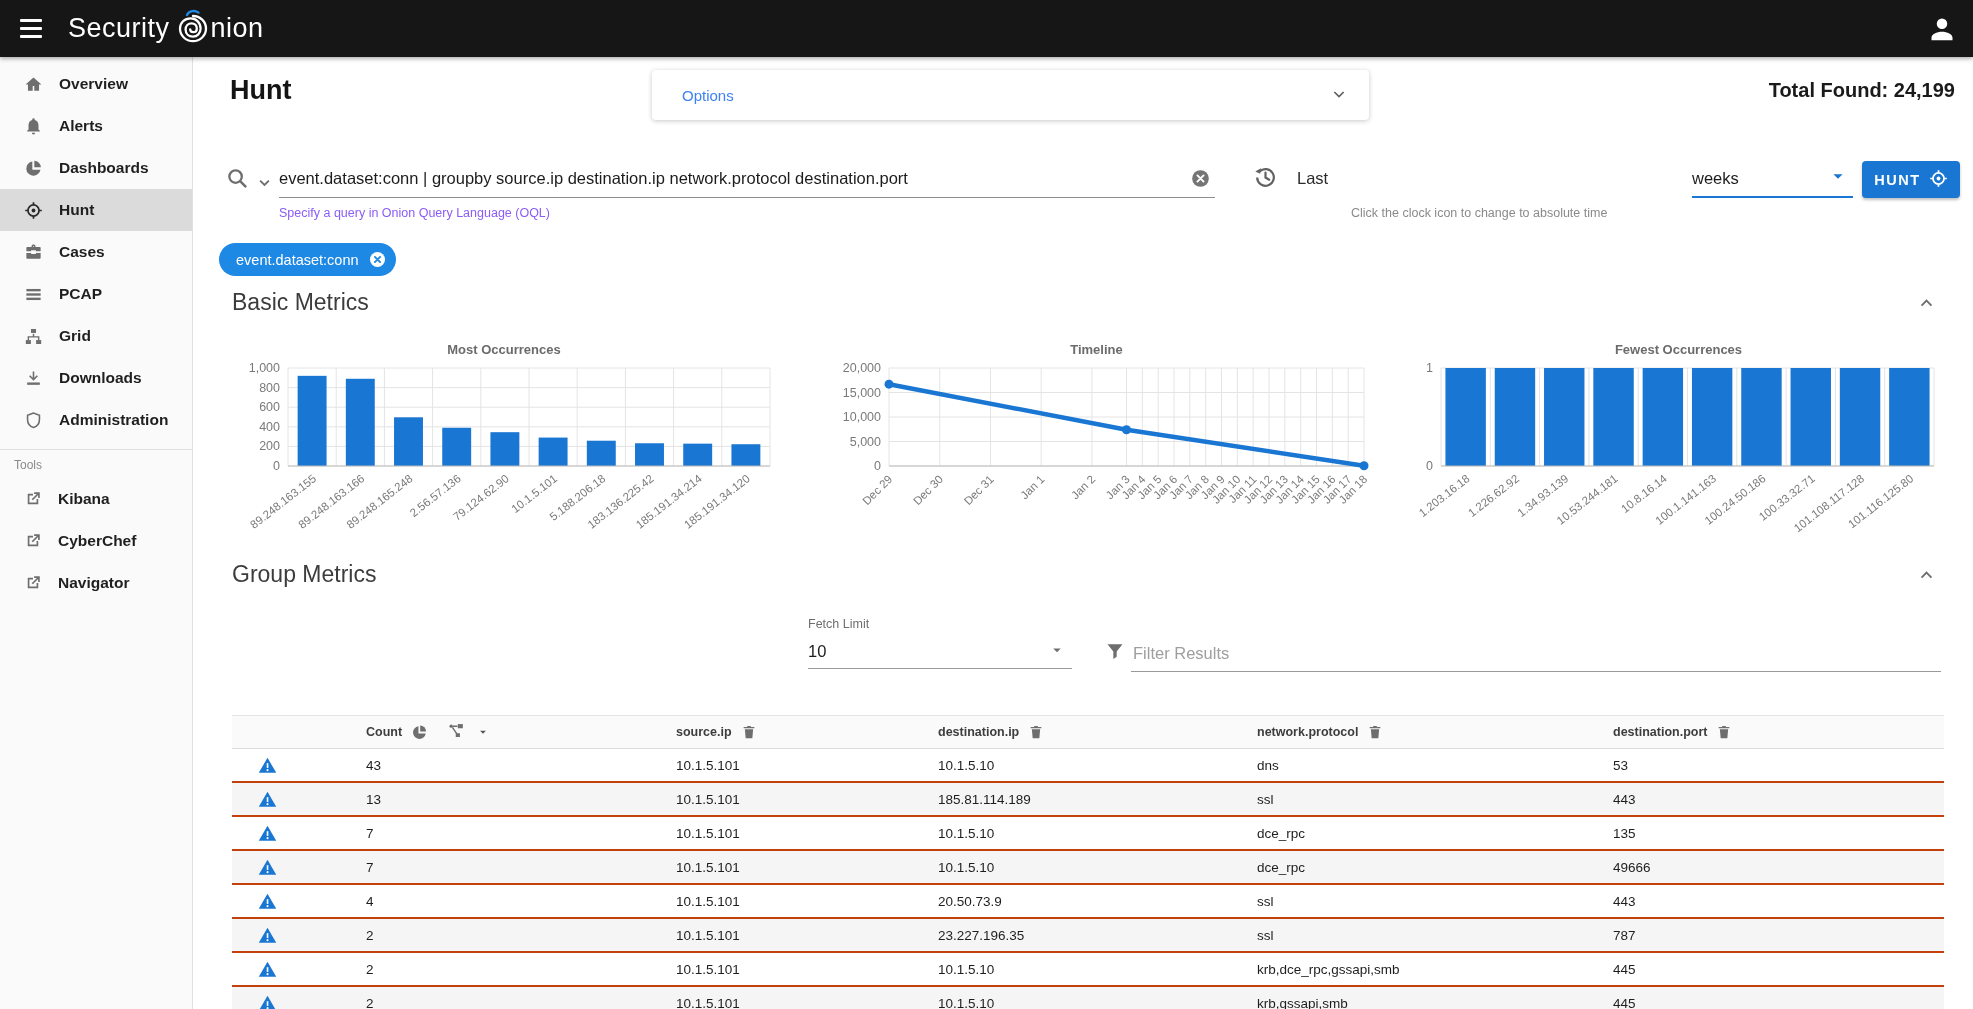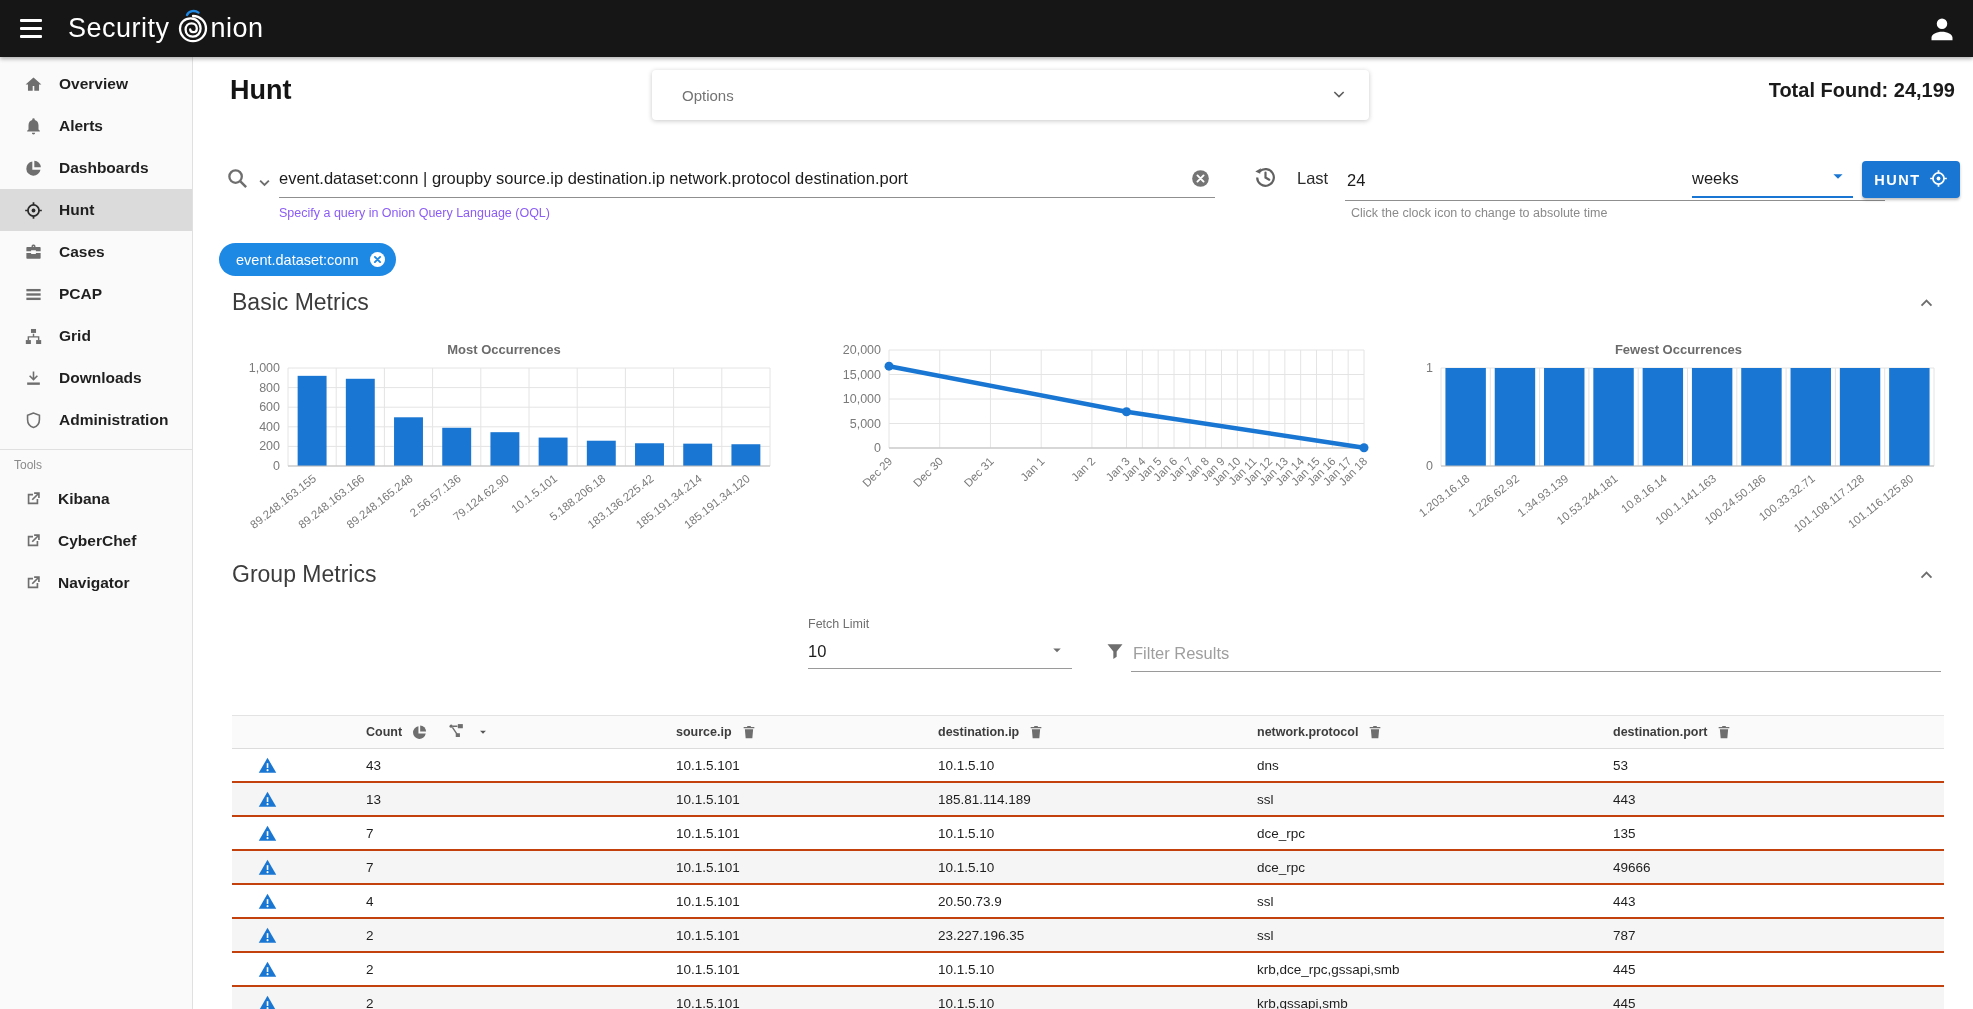--- a/index.html
+++ b/index.html
@@ -23,21 +23,21 @@
     font-size:15.5px;color:#1f1f1f;cursor:pointer;font-weight:bold;}
   .side-item.active{background:#dbdbdb;}
   .side-item svg{flex:0 0 auto;}
   .side-divider{border-top:1px solid #e0e0e0;margin:8px 0 6px 0;}
   .side-caption{font-size:12px;color:#8a8a8a;padding:2px 0 6px 14px;}
   
   .main{position:absolute;top:57px;left:193px;width:1780px;bottom:0;background:#fff;}
   .page-title{position:absolute;left:37px;top:18px;font-size:27px;font-weight:700;color:#141414;margin:0;}
   .options-card{position:absolute;left:459px;top:13px;width:717px;height:50px;background:#fff;
     border-radius:4px;box-shadow:0 1px 5px rgba(0,0,0,.22);display:flex;align-items:center;
-    padding:0 22px 0 30px;box-sizing:border-box;cursor:pointer;font-size:15px;color:#737373;}
+    padding:0 22px 0 30px;box-sizing:border-box;cursor:pointer;font-size:15px;color:#3b82f6;}
   .options-card .spacer{flex:1;}
   .total-found{position:absolute;right:18px;top:22px;font-size:20px;font-weight:700;color:#1a1a1a;}
   
   .query-row{position:absolute;left:0;top:103px;width:100%;height:80px;}
   .q-search-icon{position:absolute;left:33px;top:7px;}
   .q-chevron{position:absolute;left:64px;top:15px;cursor:pointer;}
   .q-input{position:absolute;left:86px;top:0;width:936px;height:38px;border:none;outline:none;
     border-bottom:1px solid #8f8f8f;font-size:16.5px;color:#1c1c1c;font-family:"Liberation Sans",sans-serif;
     background:transparent;padding:0 30px 0 0;box-sizing:border-box;}
   .q-hint{position:absolute;left:86px;top:46px;font-size:12.5px;color:#8b5cf6;}
@@ -263,21 +263,20 @@
     <span class="q-clear"><svg width="21" height="21" viewBox="0 0 24 24">
           <circle cx="12" cy="12" r="9.5" fill="#757575"></circle>
           <path d="M8.5 8.5l7 7M15.5 8.5l-7 7" stroke="#fff" stroke-width="2.2" stroke-linecap="round"></path>
         </svg></span>
     <span class="q-history"><svg width="25" height="25" viewBox="0 0 24 24">
           <path d="M6.3 6.3A8 8 0 1 1 4 12" fill="none" stroke="#616161" stroke-width="2.1"></path>
           <path d="M7.6 3.2 6.9 8.4 2.2 6.2z" fill="#616161"></path>
           <path d="M12 7.3V12l3.6 2.1" fill="none" stroke="#616161" stroke-width="2.1" stroke-linecap="round"></path>
         </svg></span>
     <span class="q-last">Last</span>
-    <input class="q-time" type="text" value="24" style="">
     <div class="q-time-hint">Click the clock icon to change to absolute time</div>
     <div class="q-units">
       <span>weeks</span>
       <span class="caret"><svg width="22" height="22" viewBox="0 0 24 24">
             <path d="M7 10l5 5 5-5z" fill="#1976d2"></path>
           </svg></span>
     </div>
     <button class="hunt-btn">
       <span>HUNT</span>
       <span><svg width="19" height="19" viewBox="0 0 24 24">
@@ -351,20 +350,21 @@
           <text x="231.70000000000002" y="120" text-anchor="end" font-size="11.5" fill="#7a7a7a" transform="rotate(-38 231.70000000000002 120)" font-family="Liberation Sans, sans-serif">2.56.57.136</text>
           <text x="279.9" y="120" text-anchor="end" font-size="11.5" fill="#7a7a7a" transform="rotate(-38 279.9 120)" font-family="Liberation Sans, sans-serif">79.124.62.90</text>
           <text x="328.1" y="120" text-anchor="end" font-size="11.5" fill="#7a7a7a" transform="rotate(-38 328.1 120)" font-family="Liberation Sans, sans-serif">10.1.5.101</text>
           <text x="376.3" y="120" text-anchor="end" font-size="11.5" fill="#7a7a7a" transform="rotate(-38 376.3 120)" font-family="Liberation Sans, sans-serif">5.188.206.18</text>
           <text x="424.5" y="120" text-anchor="end" font-size="11.5" fill="#7a7a7a" transform="rotate(-38 424.5 120)" font-family="Liberation Sans, sans-serif">183.136.225.42</text>
           <text x="472.70000000000005" y="120" text-anchor="end" font-size="11.5" fill="#7a7a7a" transform="rotate(-38 472.70000000000005 120)" font-family="Liberation Sans, sans-serif">185.191.34.214</text>
           <text x="520.9000000000001" y="120" text-anchor="end" font-size="11.5" fill="#7a7a7a" transform="rotate(-38 520.9000000000001 120)" font-family="Liberation Sans, sans-serif">185.191.34.120</text>
         </svg>
     </div>
     <div class="chart" style="width:555px">
+      <div class="chart-title">Timeline</div>
       <svg class="chart-svg" width="555" height="200">
           <line x1="70" x2="545" y1="106" y2="106" stroke="#e4e4e4" stroke-width="1"></line>
           <text x="62" y="110" text-anchor="end" font-size="12.5" fill="#7a7a7a" font-family="Liberation Sans, sans-serif">0</text>
           <line x1="70" x2="545" y1="81.5" y2="81.5" stroke="#e4e4e4" stroke-width="1"></line>
           <text x="62" y="85.5" text-anchor="end" font-size="12.5" fill="#7a7a7a" font-family="Liberation Sans, sans-serif">5,000</text>
           <line x1="70" x2="545" y1="57" y2="57" stroke="#e4e4e4" stroke-width="1"></line>
           <text x="62" y="61" text-anchor="end" font-size="12.5" fill="#7a7a7a" font-family="Liberation Sans, sans-serif">10,000</text>
           <line x1="70" x2="545" y1="32.5" y2="32.5" stroke="#e4e4e4" stroke-width="1"></line>
           <text x="62" y="36.5" text-anchor="end" font-size="12.5" fill="#7a7a7a" font-family="Liberation Sans, sans-serif">15,000</text>
           <line x1="70" x2="545" y1="8" y2="8" stroke="#e4e4e4" stroke-width="1"></line>

